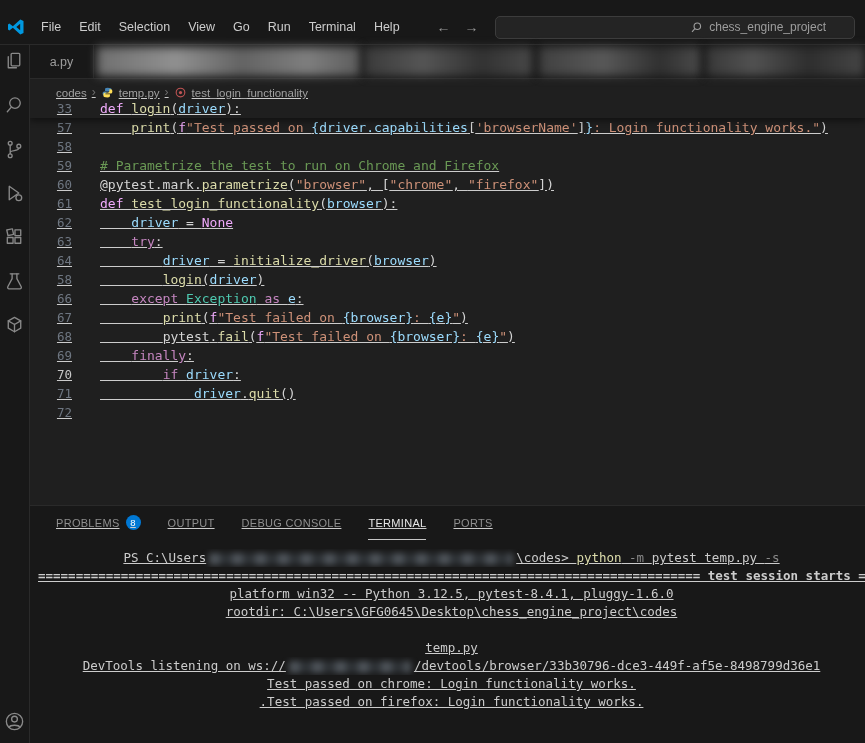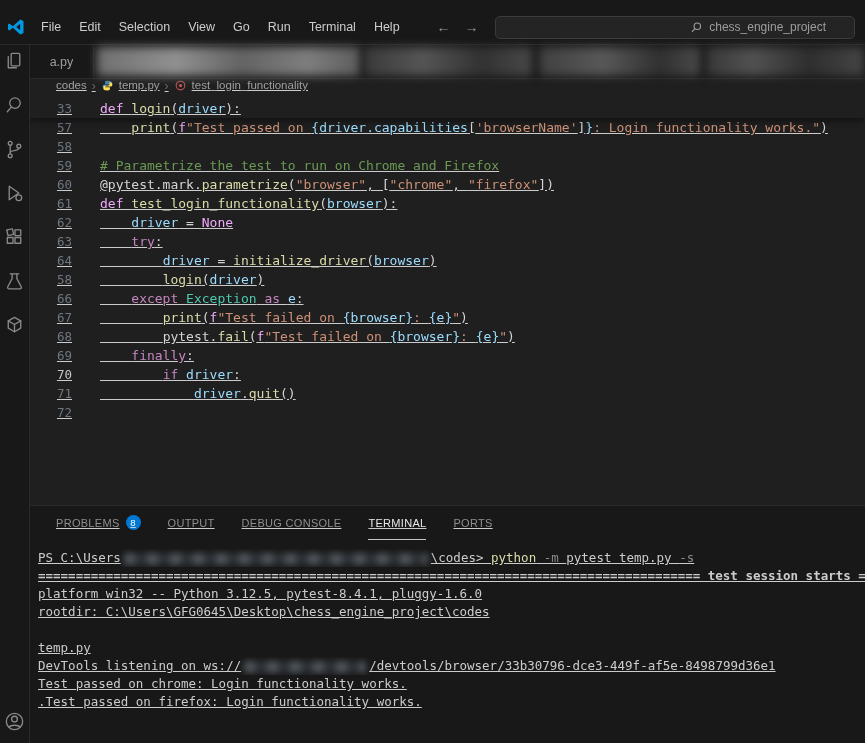--- a/index.html
+++ b/index.html
@@ -43,21 +43,21 @@
     display:flex; align-items:center; justify-content:center;
     color:#9d9d9d; font-size:12.5px; border-right:1px solid #252525; background:#181818;
   }
   .redact { position:absolute; top:2px; height:29px; border-radius:2px; filter:blur(5px); }
   .redact-1 { left:67px; width:263px; background:linear-gradient(90deg,#6f6f6f,#909090 30%,#636363 55%,#7e7e7e 80%,#5c5c5c); }
   .redact-2 { left:334px; width:168px; background:linear-gradient(90deg,#3a3a3a,#555 35%,#323232 70%,#484848); }
   .redact-3 { left:509px; width:161px; background:linear-gradient(90deg,#404040,#585858 40%,#303030 75%,#4a4a4a); }
   .redact-4 { left:676px; width:158px; background:linear-gradient(90deg,#383838,#515151 30%,#2e2e2e 65%,#454545); }
   
   .breadcrumb {
-    height:20px; background:#1f1f1f; display:flex; align-items:flex-start;
+    height:20px; background:#1f1f1f; display:flex; align-items:flex-end;
     padding-left:26px; gap:5px; font-size:11.5px; color:#a0a0a0; flex:none;
   }
   .crumb-sep { color:#6b6b6b; font-size:12px; }
   .crumb-icon { width:13px; height:13px; display:inline-block; }
   
   .editor {
     flex:1; background:#1f1f1f; overflow:hidden; position:relative;
     font-family:"DejaVu Sans Mono","Liberation Mono",monospace; font-size:13px;
   }
   .sticky {
@@ -89,21 +89,21 @@
   }
   .panel-tab.active { color:#e7e7e7; border-bottom-color:#c6c6c6; }
   .badge {
     display:inline-flex; align-items:center; justify-content:center;
     width:15px; height:15px; border-radius:50%; background:#0078d4; color:#fff; font-size:9.5px;
   }
   .terminal {
     flex:1; padding:9px 0 0 8px; overflow:hidden;
     font-family:"DejaVu Sans Mono","Liberation Mono",monospace; font-size:12.5px; color:#cccccc;
   }
-  .t-line { height:18px; line-height:18px; white-space:pre; overflow:hidden; }
+  .t-line { height:18px; line-height:18px; white-space:pre; overflow:hidden;text-align:center; }
   .t-line.bold { font-weight:bold; color:#e8e8e8; }
   .blur {
     display:inline-block; height:12px; border-radius:2px; vertical-align:middle; margin:0 3px;
     background:repeating-linear-gradient(90deg,#4d5359 0 11px,#2e3236 11px 23px);
     filter:blur(3px);
   }
 </style>
 </head>
 <body>
 

